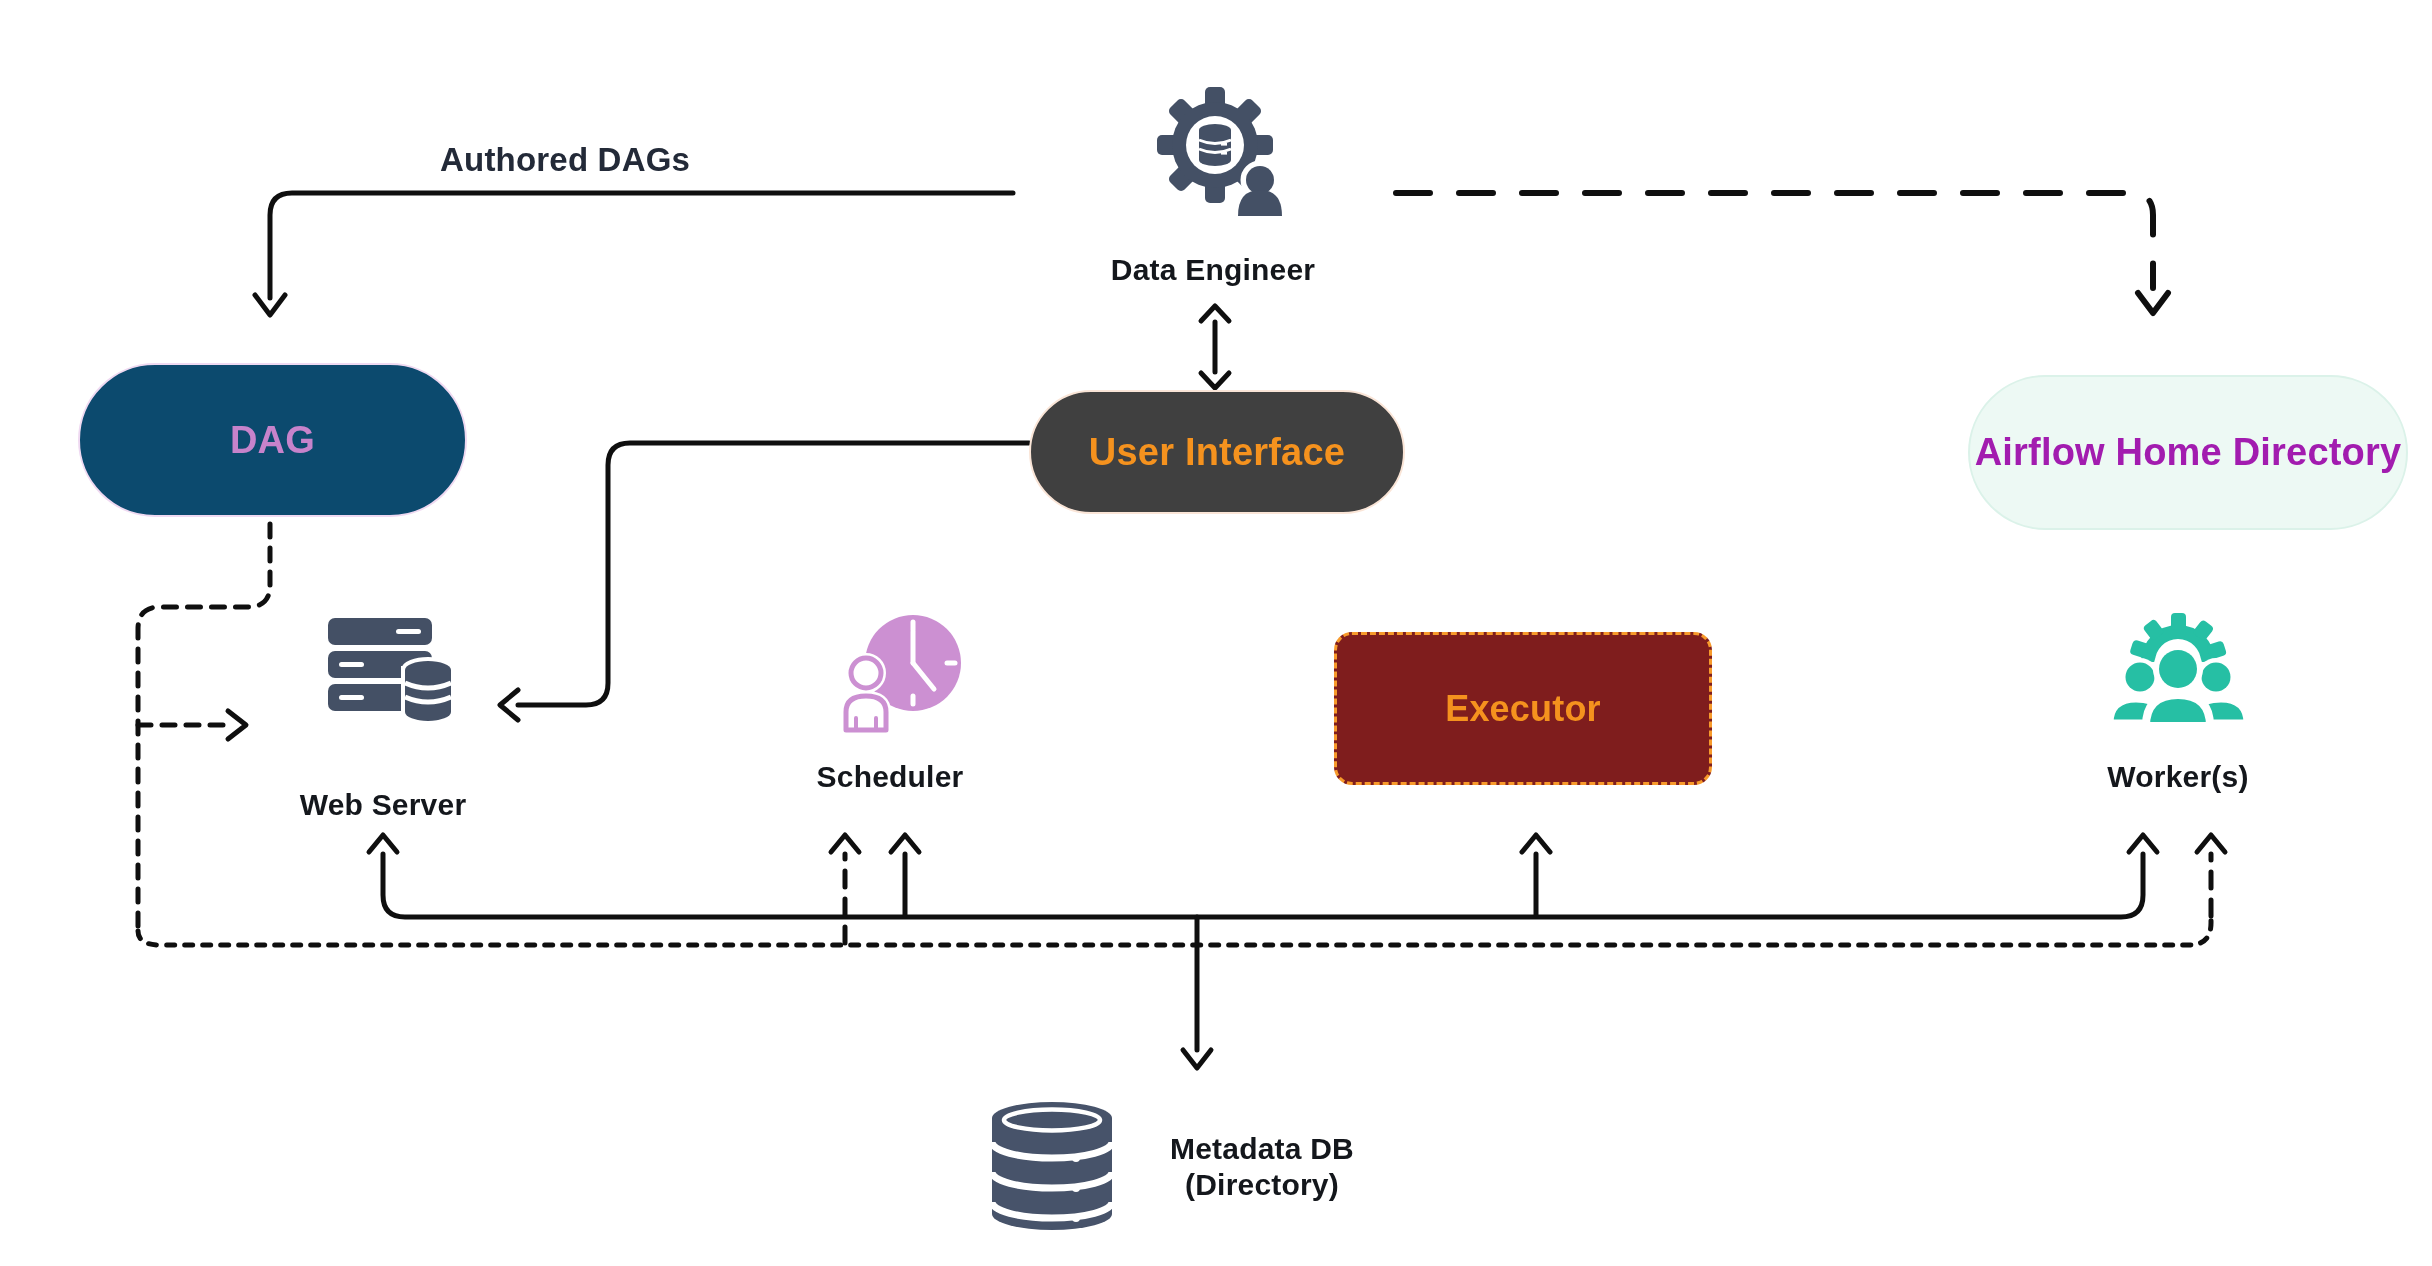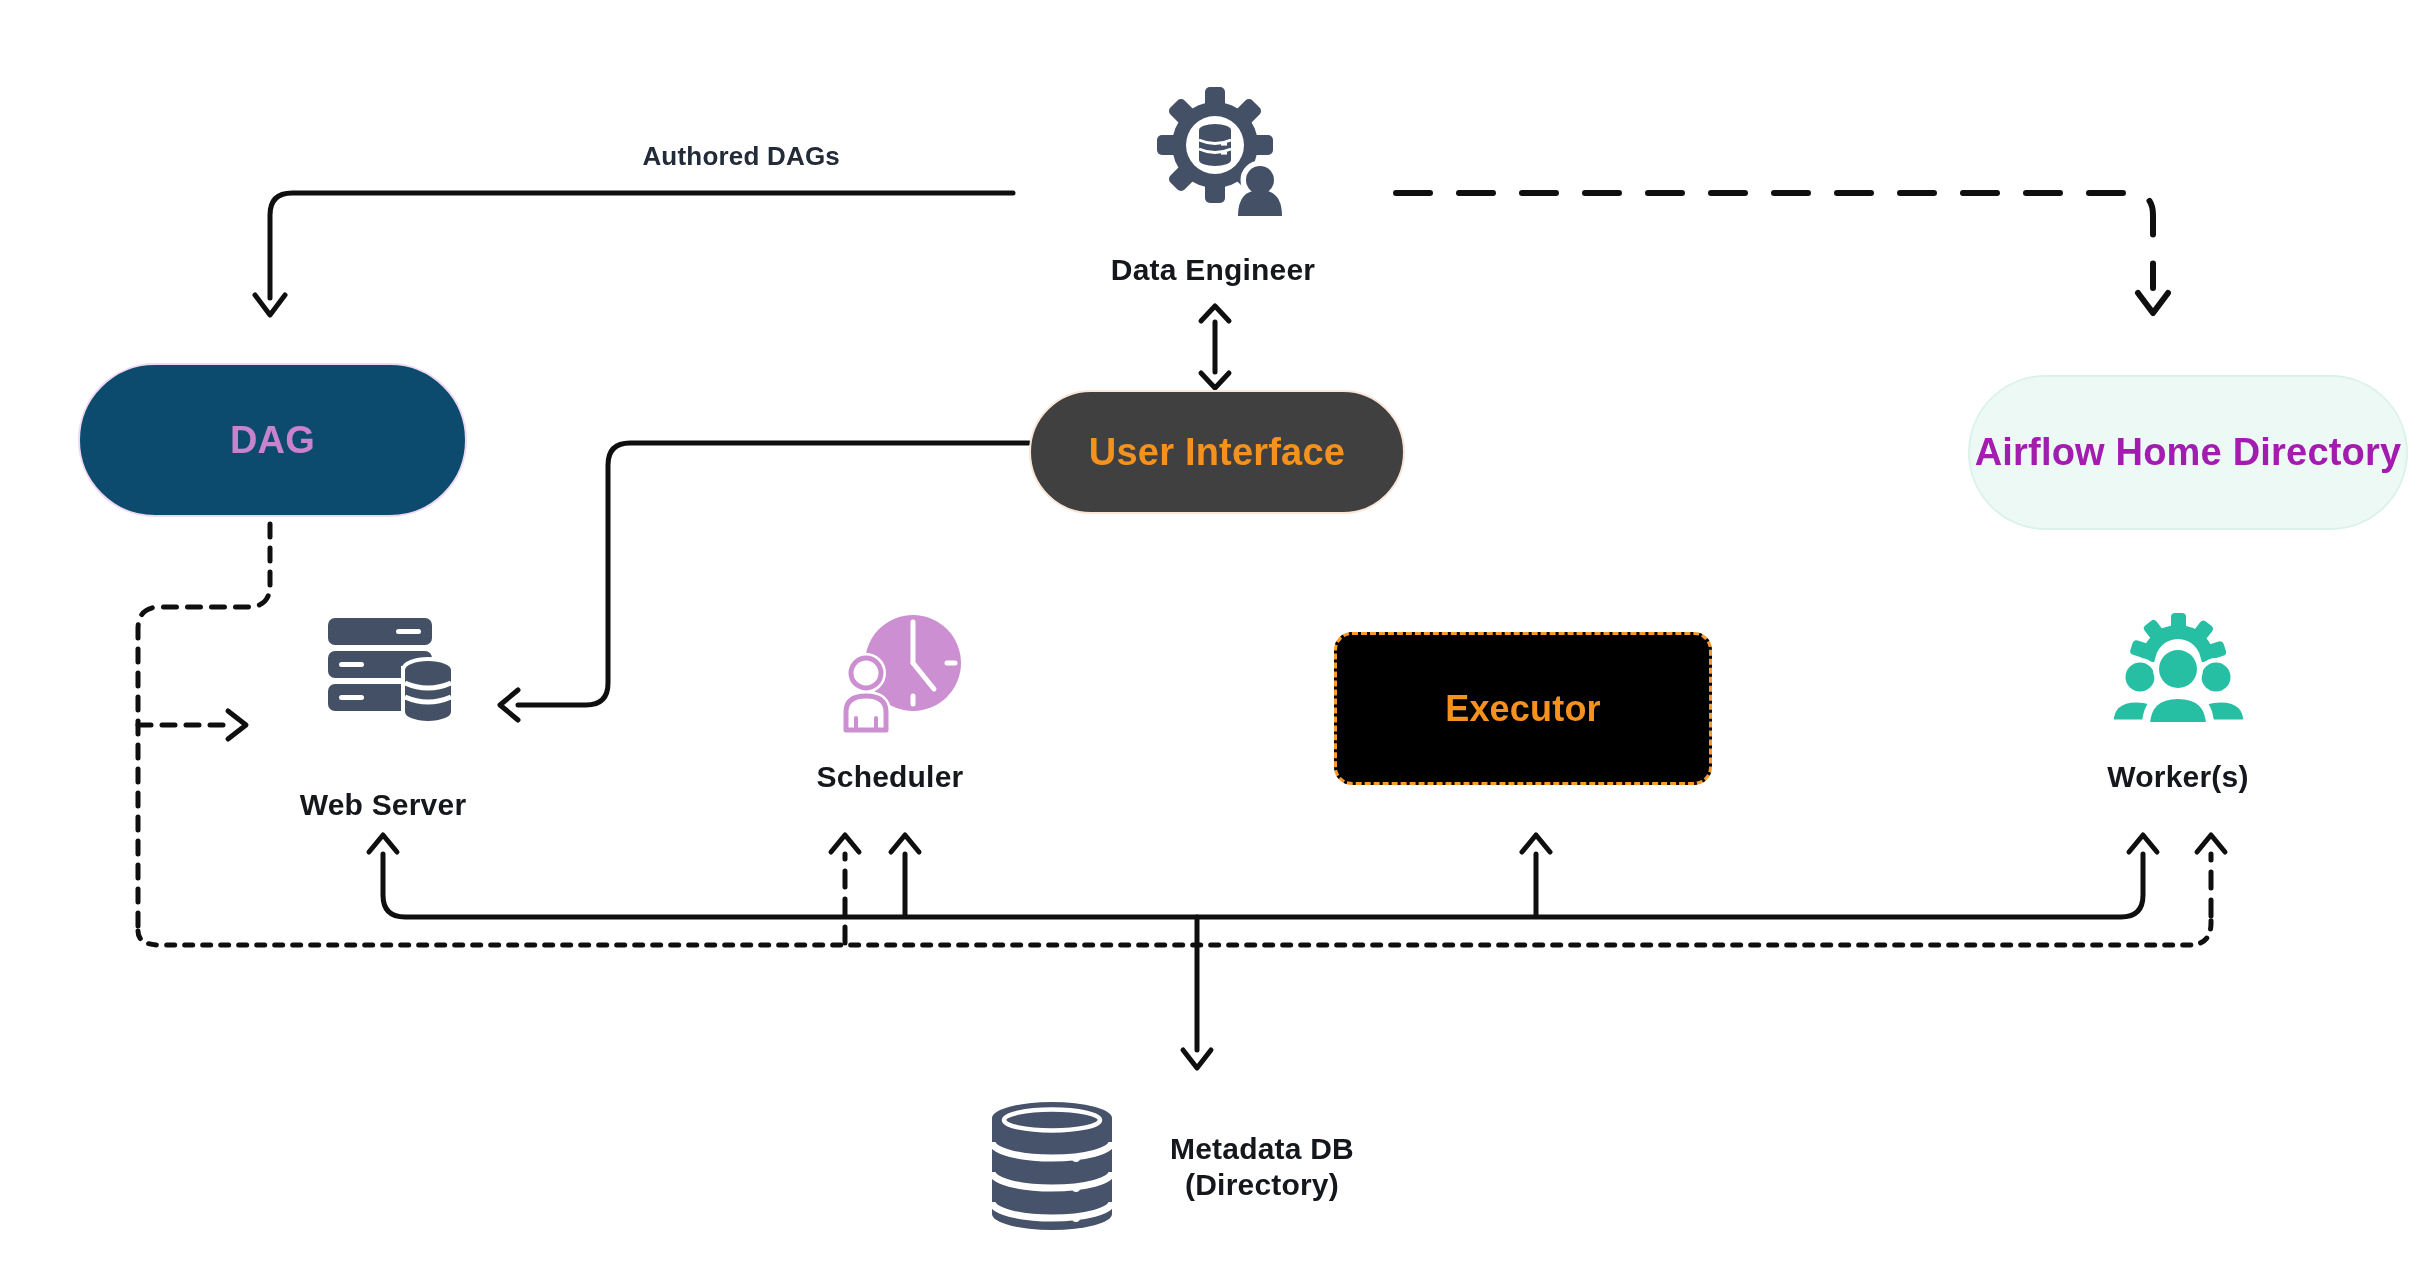--- a/index.html
+++ b/index.html
@@ -26,30 +26,30 @@
   .pill-ui{
     left:1029px;top:390px;width:376px;height:124px;border-radius:62px;
     background:#404040;border:2px solid #fae5d7;color:#f5921e;
   }
   .pill-airflow{
     left:1968px;top:375px;width:440px;height:155px;border-radius:78px;
     background:#edf9f4;border:2px solid #dbf2e9;color:#a21caf;
   }
   .box-executor{
     left:1334px;top:632px;width:378px;height:153px;border-radius:18px;
-    background:#000000;border:3.5px dashed #f79a2b;color:#f5921e;
+    background:#7f1d1d;border:3.5px dashed #f79a2b;color:#f5921e;
     font-size:36px;
   }
   .node-label{
     position:absolute;width:400px;text-align:center;
     font-weight:700;font-size:30px;color:#14171c;letter-spacing:0.2px;
   }
   .edge-label{
-    position:absolute;width:400px;text-align:right;
-    font-weight:700;font-size:26px;color:#232a38;letter-spacing:0.2px;
+    position:absolute;width:400px;text-align:left;
+    font-weight:700;font-size:33px;color:#232a38;letter-spacing:0.2px;
   }
   .metadata-label{line-height:1.2;}
 </style>
 </head>
 <body>
 
 <div id="canvas">
 
   <svg id="connector-svg" class="abs" viewBox="0 0 2432 1266">
     <g fill="none" stroke="#0f0f0f" stroke-linecap="round" stroke-linejoin="round">

